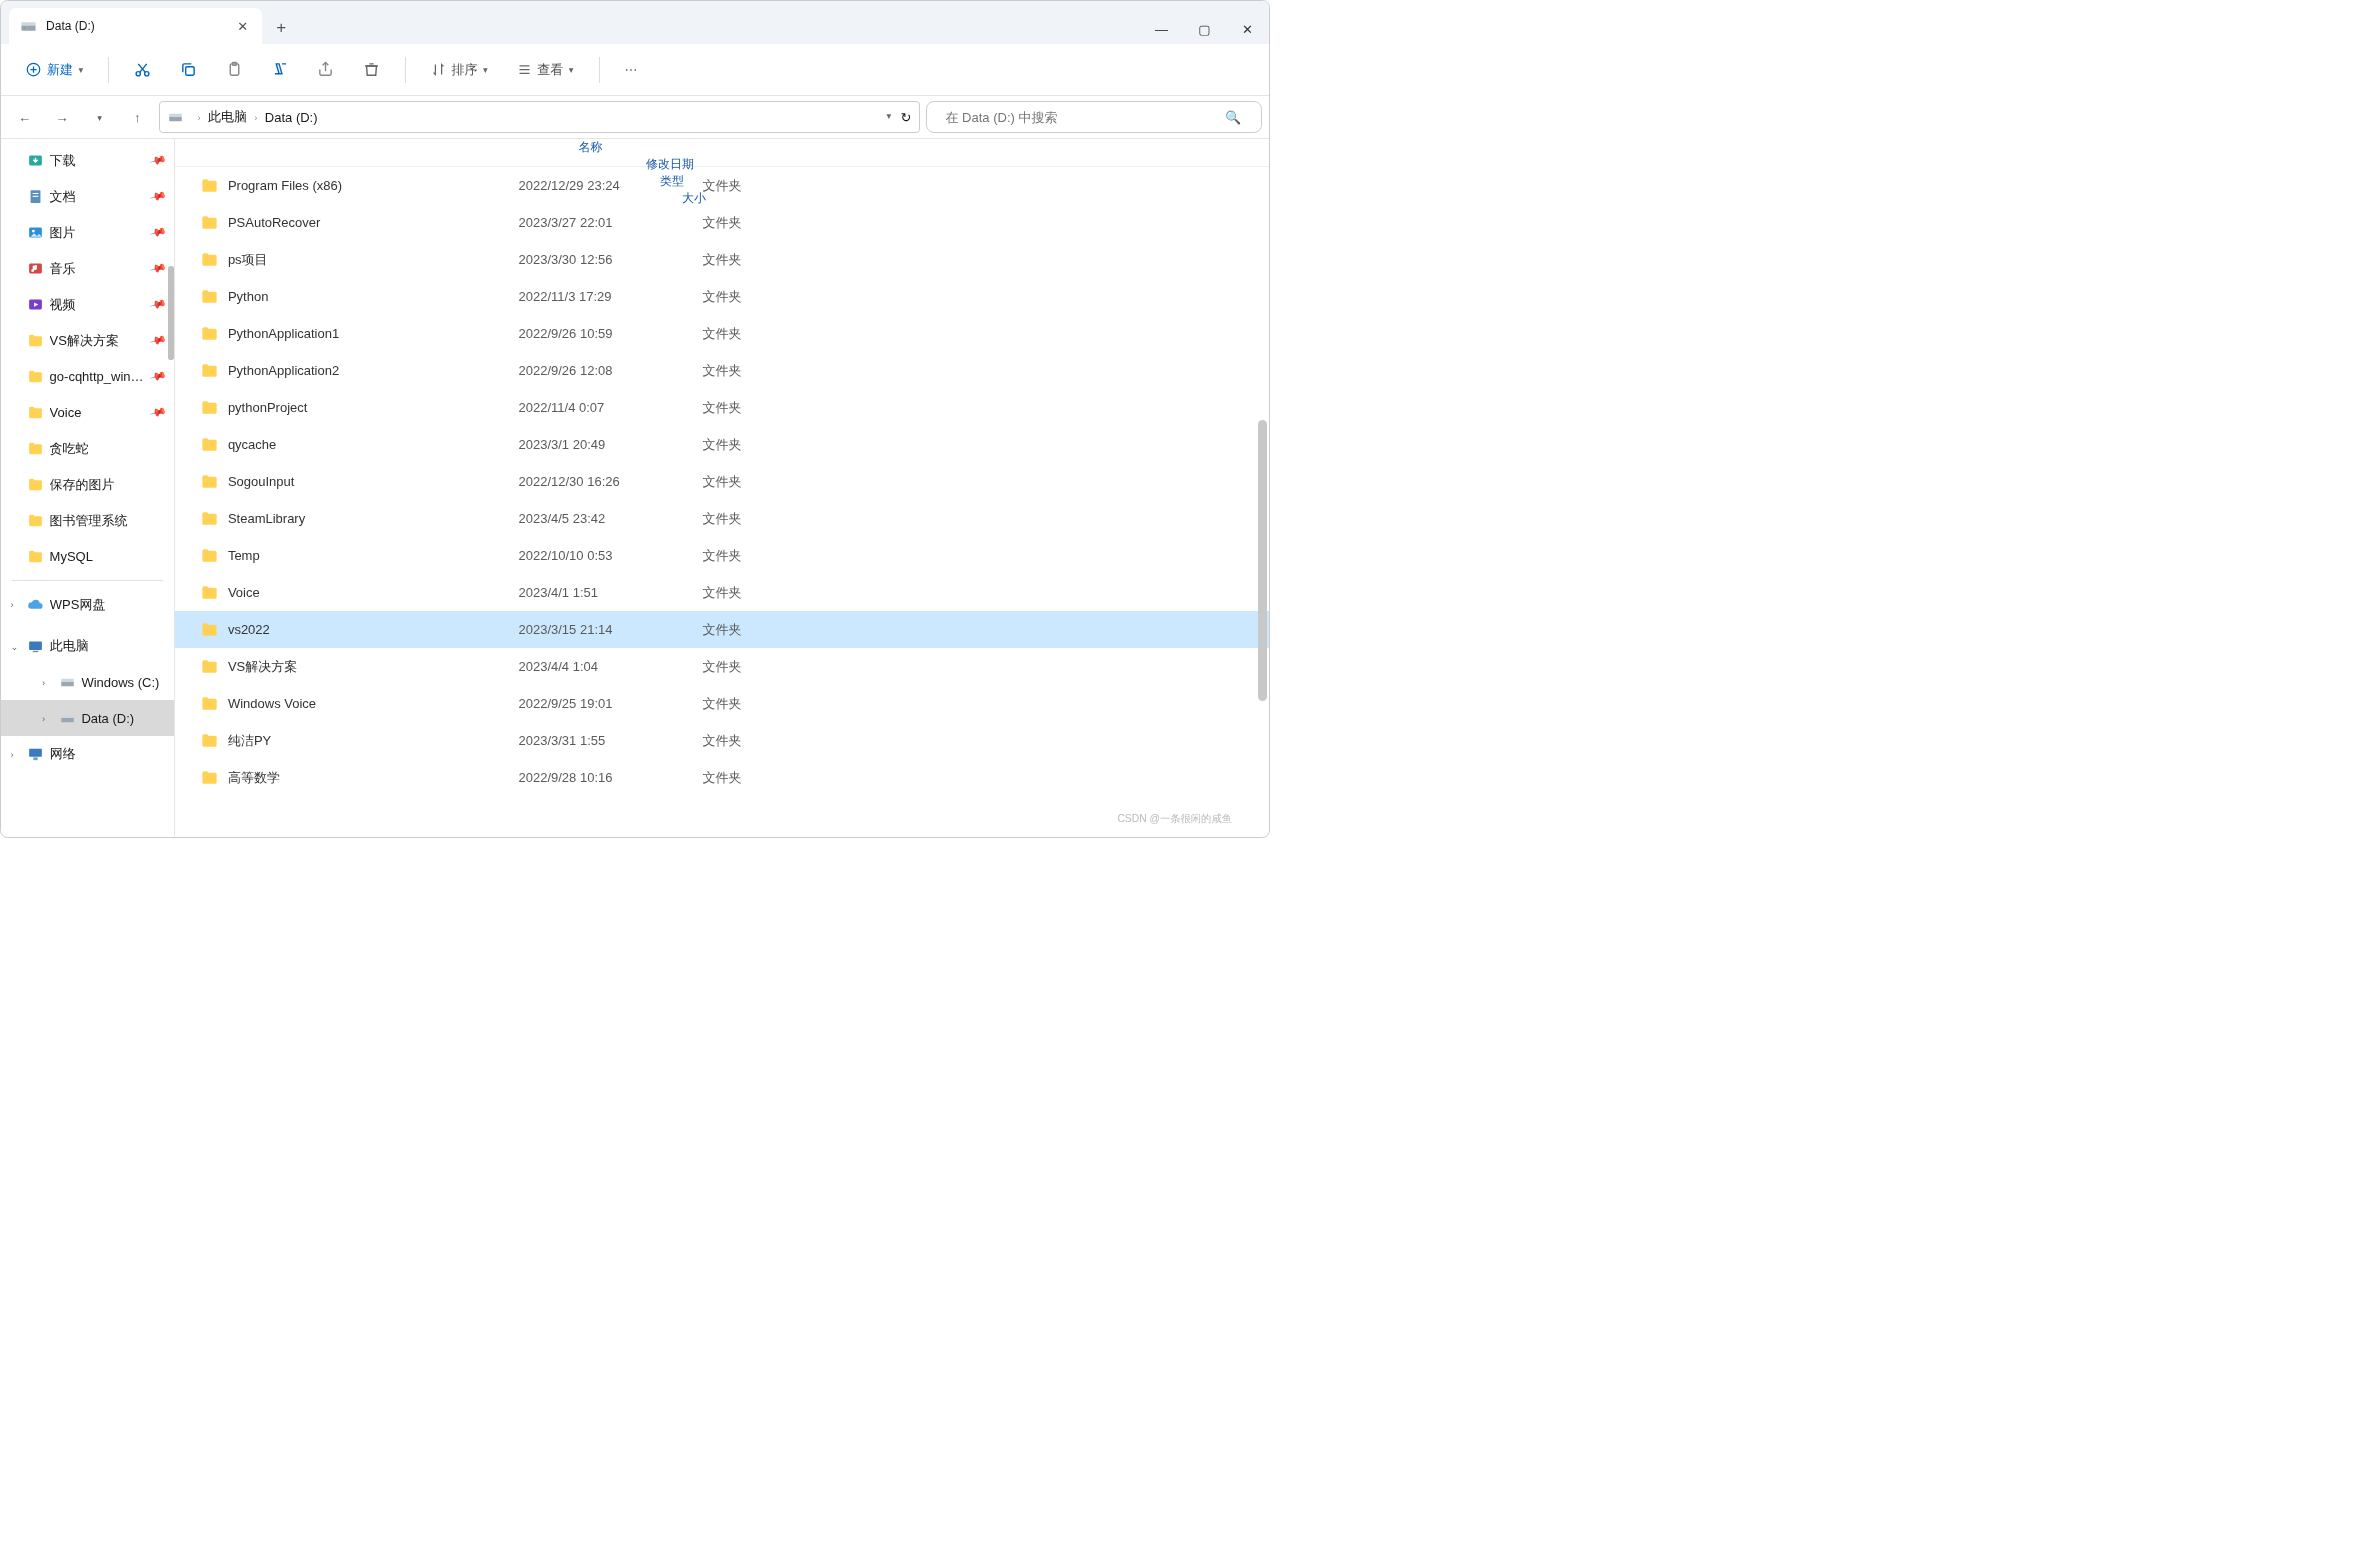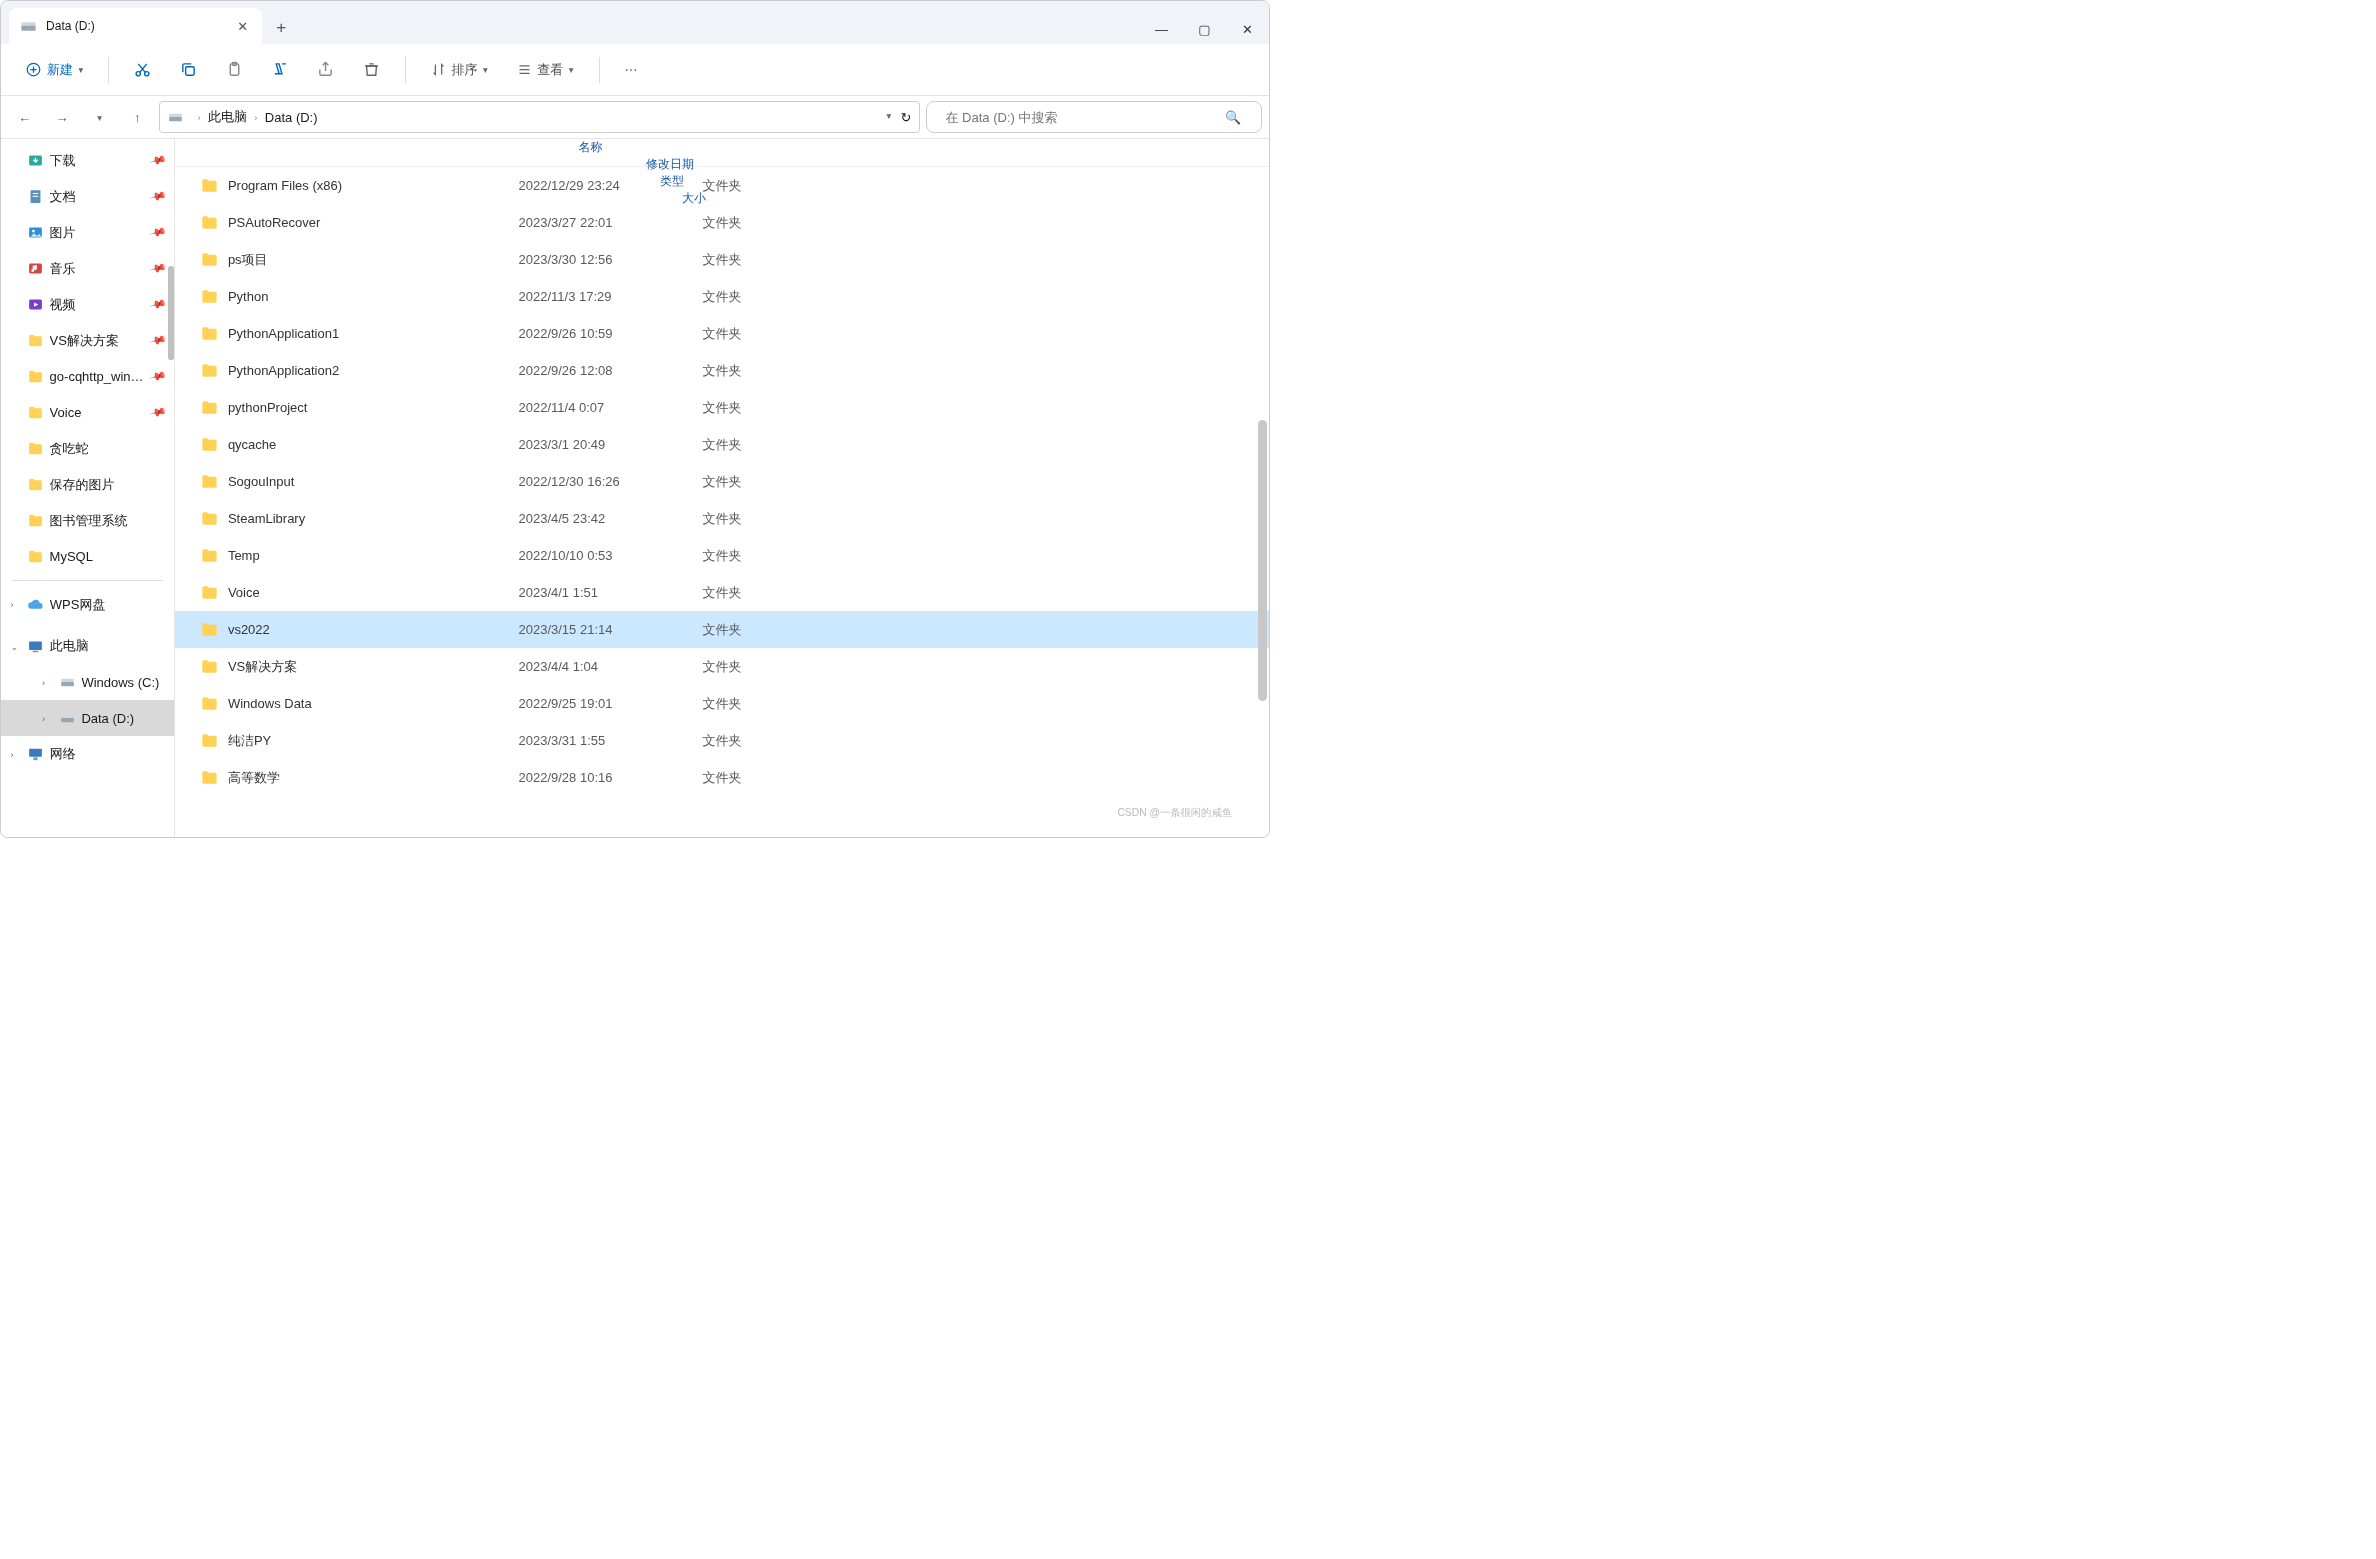--- a/index.html
+++ b/index.html
@@ -66,21 +66,21 @@
 .cell-type { width: 156px; color: #5a5a5a; }
 .cell-size { width: 112px; color: #5a5a5a; text-align: right; }
 .folder-icon { width: 19px; height: 19px; }
 .list-scroll { position: absolute; right: 1.9px; top: 281px; width: 9.4px; height: 281px; background: #c8c8c8; border-radius: 4.7px; }
 
 
 .statusbar { height: 24px; border-top: 0.9px solid #e5e5e5; display: flex; align-items: center; padding: 0 13px; gap: 19px; font-size: 12px; color: #1858a8; }
 .view-toggle { margin-left: auto; display: flex; gap: 1.9px; }
 .vt-btn { width: 20.6px; height: 19px; border: 0.9px solid #ccc; display: flex; align-items: center; justify-content: center; font-size: 10.3px; cursor: pointer; }
 
-.watermark { position: absolute; bottom: 17px; right: 37px; font-size: 10.3px; color: #bbb; }
+.watermark { position: absolute; bottom: 11px; right: 37px; font-size: 10.3px; color: #bbb; }
 </style>
 </head>
 <body>
 
 <div class="window">
 
   <div class="titlebar">
     <div class="tab">
       <span class="tab-icon">
         <svg viewBox="0 0 24 24" width="17" height="17">
@@ -557,21 +557,21 @@
             <div class="cell cell-date">2023/4/4 1:04</div>
             <div class="cell cell-type">文件夹</div>
             <div class="cell cell-size"></div>
           </div>
           <div class="row">
             <div class="cell cell-name">
               <svg class="folder-icon" viewBox="0 0 24 24">
                 <path d="M3 6a2 2 0 012-2h4l2 2h8a2 2 0 012 2v1H3z" fill="#ffd255"></path>
                 <path d="M3 8h18v10a2 2 0 01-2 2H5a2 2 0 01-2-2z" fill="#ffd255"></path>
               </svg>
-              <span>Windows Data</span>
+              <span>Windows Voice</span>
             </div>
             <div class="cell cell-date">2022/9/25 19:01</div>
             <div class="cell cell-type">文件夹</div>
             <div class="cell cell-size"></div>
           </div>
           <div class="row">
             <div class="cell cell-name">
               <svg class="folder-icon" viewBox="0 0 24 24">
                 <path d="M3 6a2 2 0 012-2h4l2 2h8a2 2 0 012 2v1H3z" fill="#ffd255"></path>
                 <path d="M3 8h18v10a2 2 0 01-2 2H5a2 2 0 01-2-2z" fill="#ffd255"></path>

